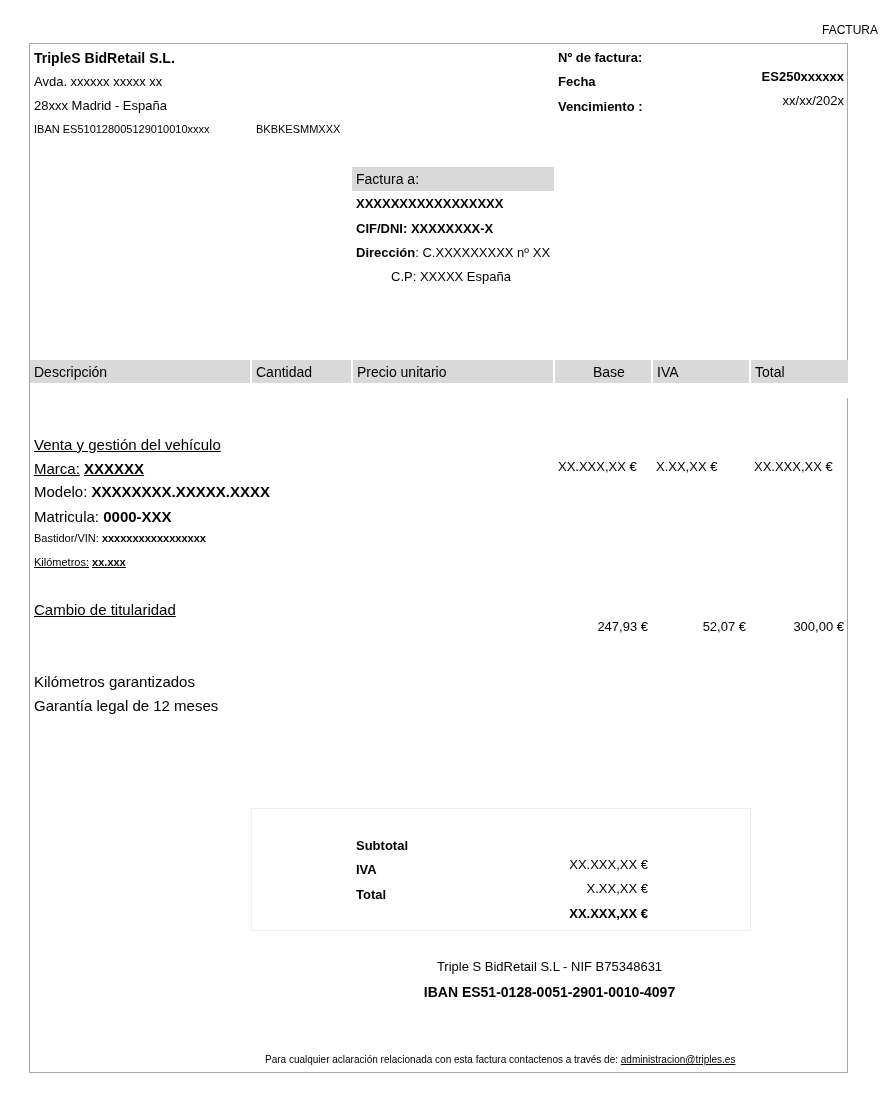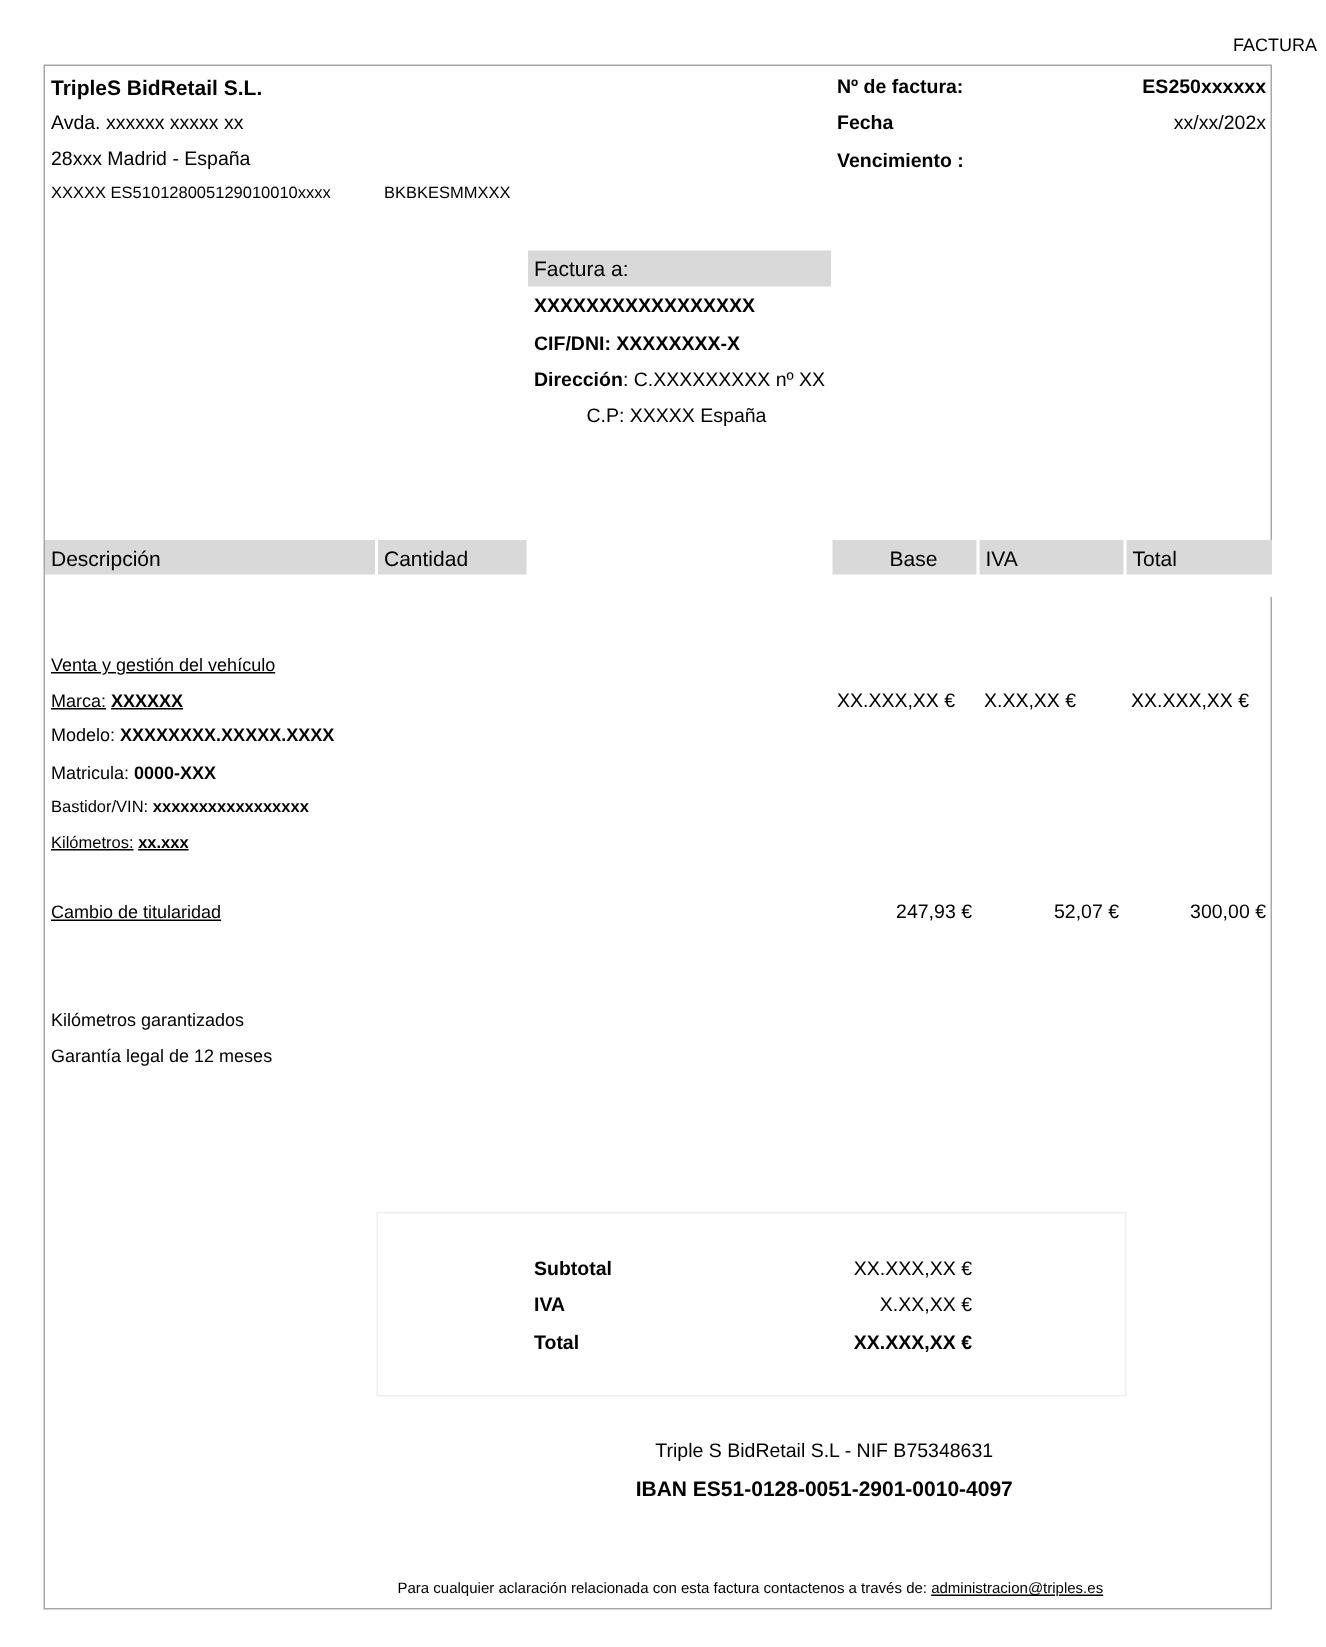--- a/index.html
+++ b/index.html
@@ -3,42 +3,42 @@
 <meta charset="utf-8">
 <style>
   html, body { margin:0; padding:0; background:#ffffff; }
   body { width:884px; height:1098px; position:relative; font-family:"Liberation Sans", sans-serif; color:#000; overflow:hidden; }
   .abs { position:absolute; white-space:nowrap; }
   .doc-title { left:0; width:878px; top:23px; text-align:right; font-size:12px; }
   .frame { position:absolute; left:29px; top:43px; width:819px; height:1030px; border:1px solid #a8a8a8; box-sizing:border-box; }
   .b { font-weight:bold; }
   .f14 { font-size:14px; }
   .f13 { font-size:13px; }
-  .f12 { font-size:12px; }
+  .f12 { font-size:15px; }
   .f11 { font-size:11px; }
   .f10 { font-size:10px; }
   .u { text-decoration:underline; }
   .bill-to-head { position:absolute; left:352px; top:167px; width:202px; height:24px; background:#d9d9d9; }
   .bill-to-head span { position:absolute; left:4px; top:4px; font-size:14px; }
   .thead { position:absolute; left:30px; top:360px; height:38px; width:818px; background:#fff; }
   .th { position:absolute; top:0; height:23px; background:#d9d9d9; font-size:14px; box-sizing:border-box; padding:4px 0 0 4px; }
   .totals-box { position:absolute; left:251px; top:808px; width:500px; height:123px; border:1px solid #eeeeee; box-sizing:border-box; }
-  .right { text-align:right; }
+  .right { text-align:right;margin-top:19px; }
 </style>
 </head>
 <body>
 
 <div class="abs doc-title">FACTURA</div>
 
 <div class="frame"></div>
 
 <div class="abs b f14" style="left:34px;top:50px;">TripleS BidRetail S.L.</div>
 <div class="abs f13" style="left:34px;top:74px;">Avda. xxxxxx xxxxx xx</div>
 <div class="abs f13" style="left:34px;top:98px;text-align:center;">28xxx Madrid - España</div>
-<div class="abs f11" style="left:34px;top:123px;">XXXXX ES510128005129010010xxxx</div>
+<div class="abs f11" style="left:34px;top:123px;">IBAN ES510128005129010010xxxx</div>
 <div class="abs f11" style="left:256px;top:123px;">BKBKESMMXXX</div>
 
 <div class="abs b f13" style="left:558px;top:50px;">Nº de factura:</div>
 <div class="abs b f13 right" style="right:40px;top:50px;">ES250xxxxxx</div>
 <div class="abs b f13" style="left:558px;top:74px;">Fecha</div>
 <div class="abs f13 right" style="right:40px;top:74px;">xx/xx/202x</div>
 <div class="abs b f13" style="left:558px;top:99px;text-align:center;">Vencimiento :</div>
 
 <div class="bill-to-head">
   <span>Factura a:</span>
@@ -47,20 +47,21 @@
 <div class="abs f13" style="left:356px;top:221px;">
   <span class="b">CIF/DNI:</span>
   <span class="b">XXXXXXXX-X</span>
 </div>
 <div class="abs f13" style="left:356px;top:245px;"><span class="b">Dirección</span><span>: C.XXXXXXXXX nº XX</span></div>
 <div class="abs f13" style="left:391px;top:269px;">C.P: XXXXX España</div>
 
 <div class="thead">
   <div class="th" style="left:0;width:220px;">Descripción</div>
   <div class="th" style="left:222px;width:99px;">Cantidad</div>
+  <div class="th" style="left:323px;width:200px;">Precio unitario</div>
   <div class="th" style="left:525px;width:96px;padding-left:38px;">Base</div>
   <div class="th" style="left:623px;width:96px;">IVA</div>
   <div class="th" style="left:721px;width:97px;">Total</div>
 </div>
 
 <div class="abs f12 u" style="left:34px;top:436px;">Venta y gestión del vehículo</div>
 <div class="abs f12" style="left:34px;top:460px;"><span class="u">Marca:</span> <span class="b u">XXXXXX</span></div>
 <div class="abs f12" style="left:34px;top:483px;"><span>Modelo:</span> <span class="b">XXXXXXXX.XXXXX.XXXX</span></div>
 <div class="abs f12" style="left:34px;top:508px;"><span>Matricula:</span> <span class="b">0000-XXX</span></div>
 <div class="abs f11" style="left:34px;top:532px;"><span>Bastidor/VIN:</span> <span class="b">xxxxxxxxxxxxxxxxx</span></div>

